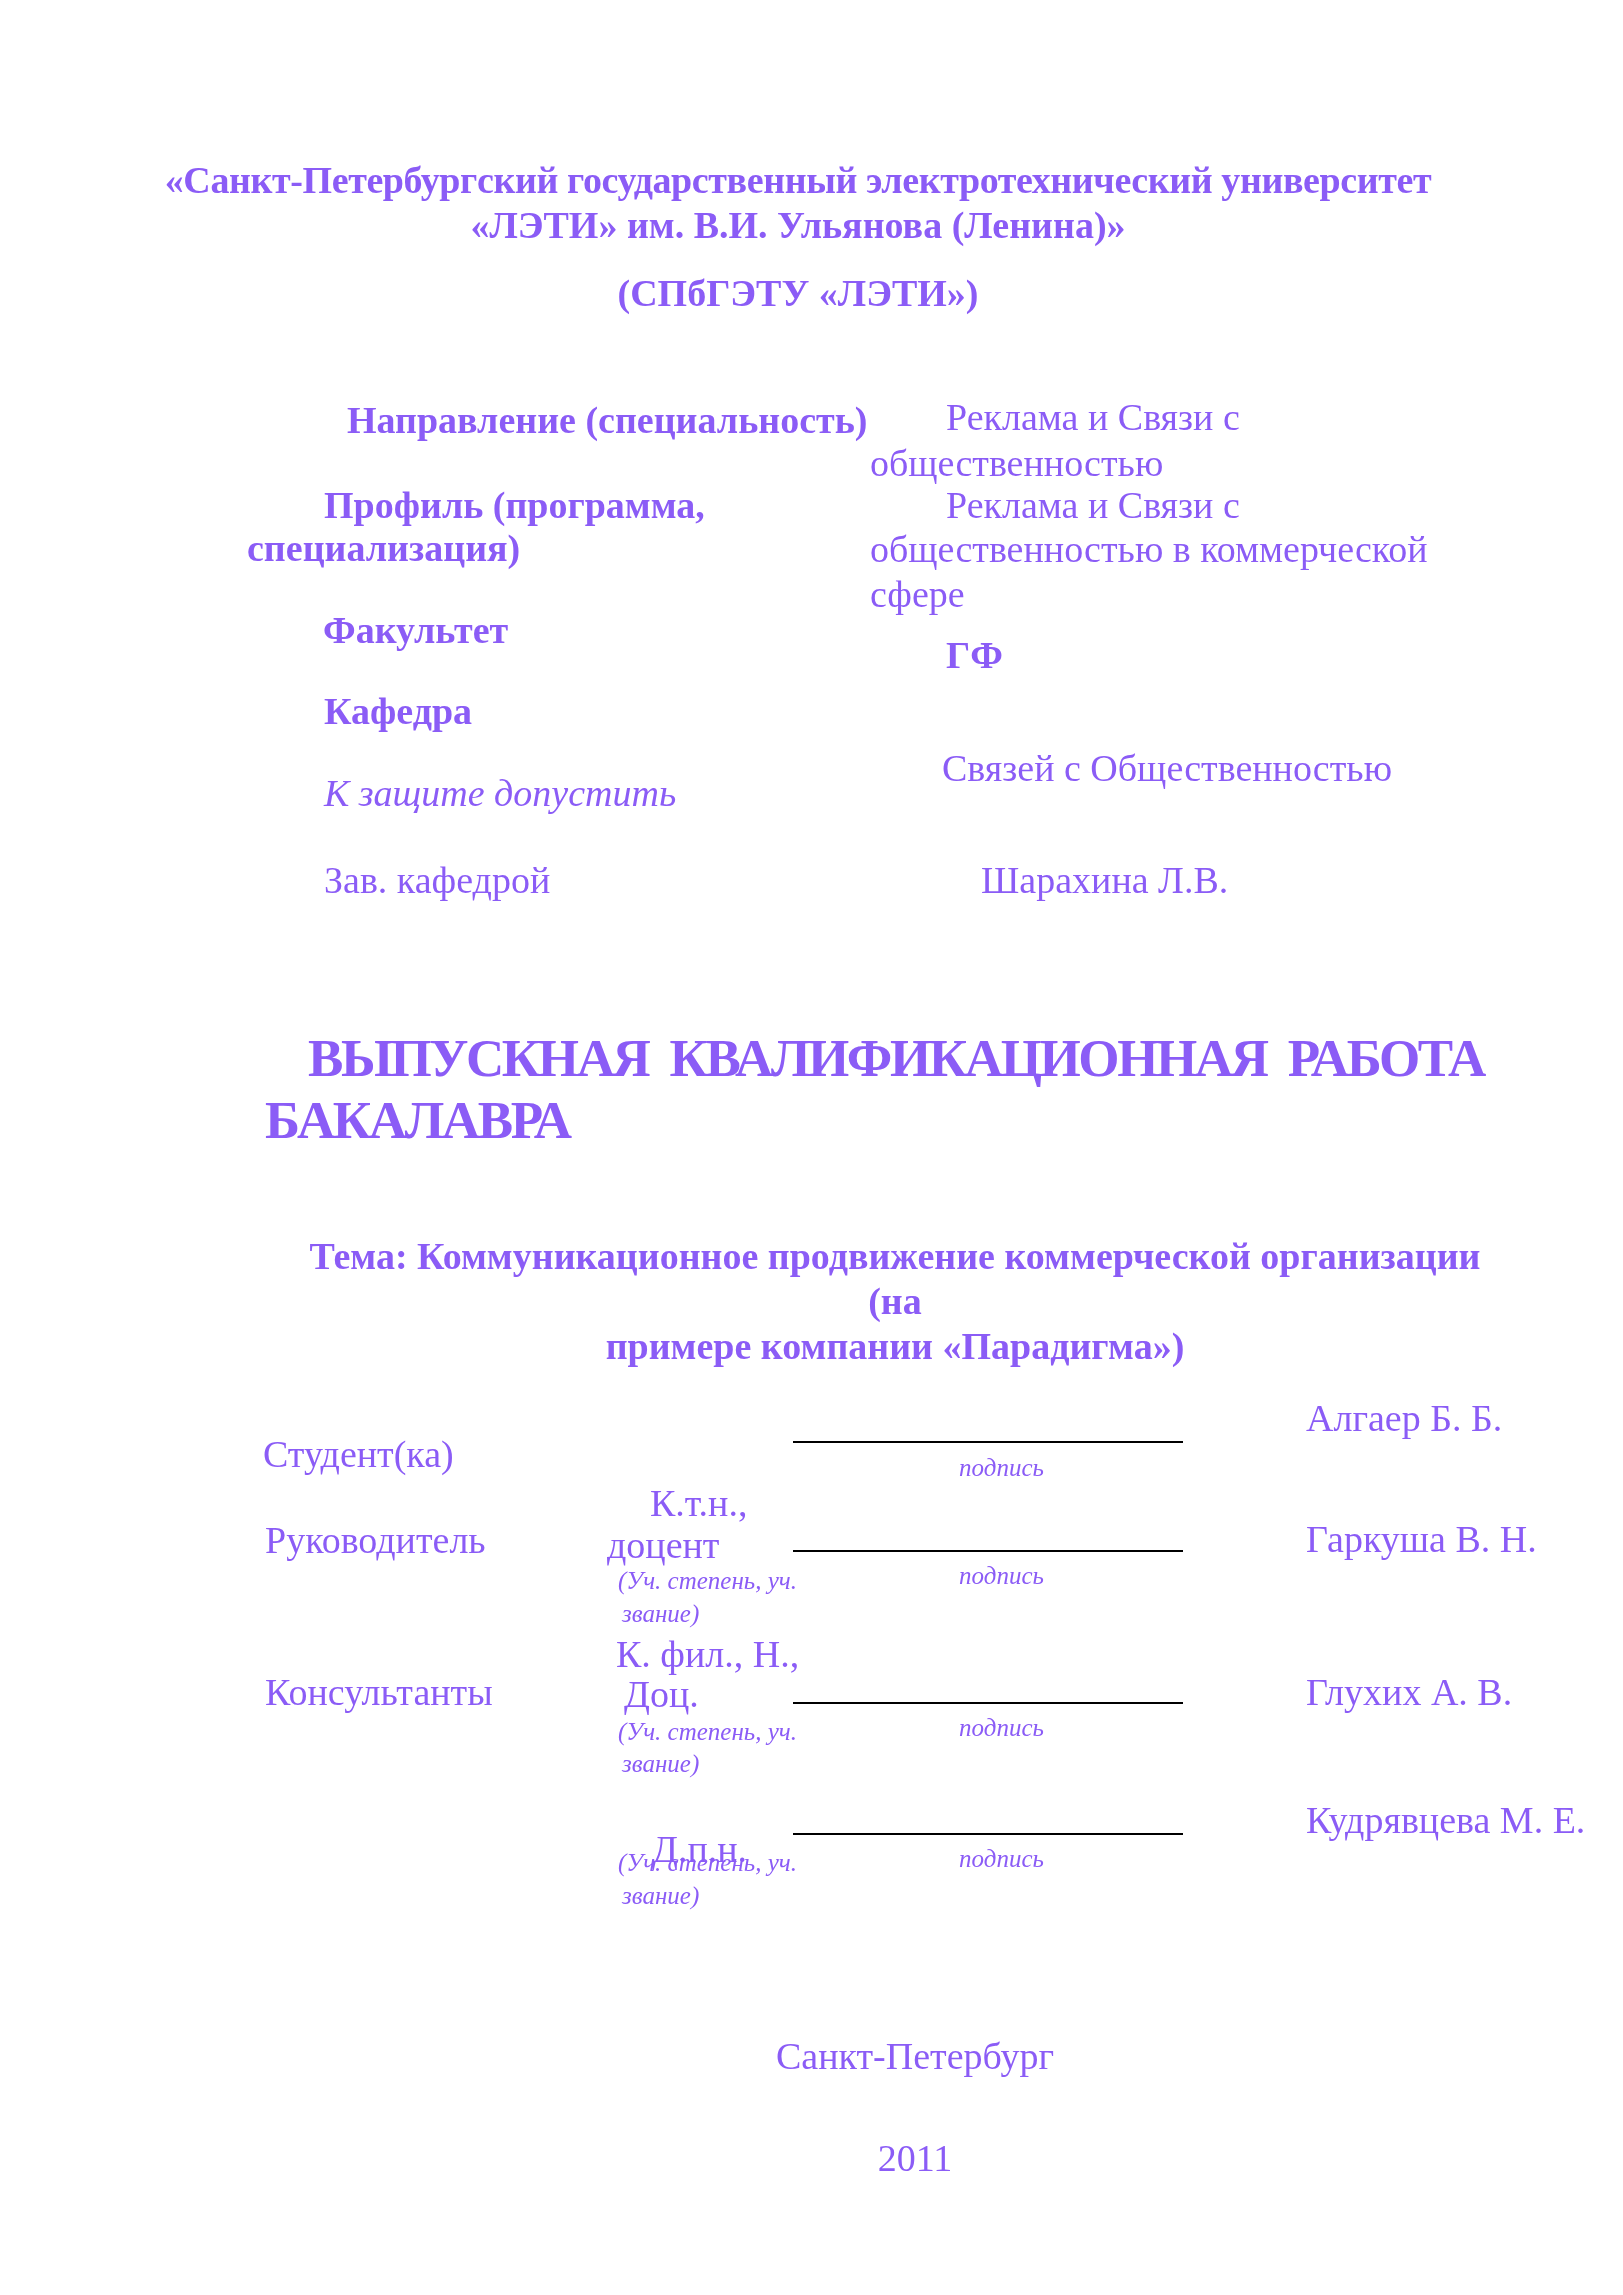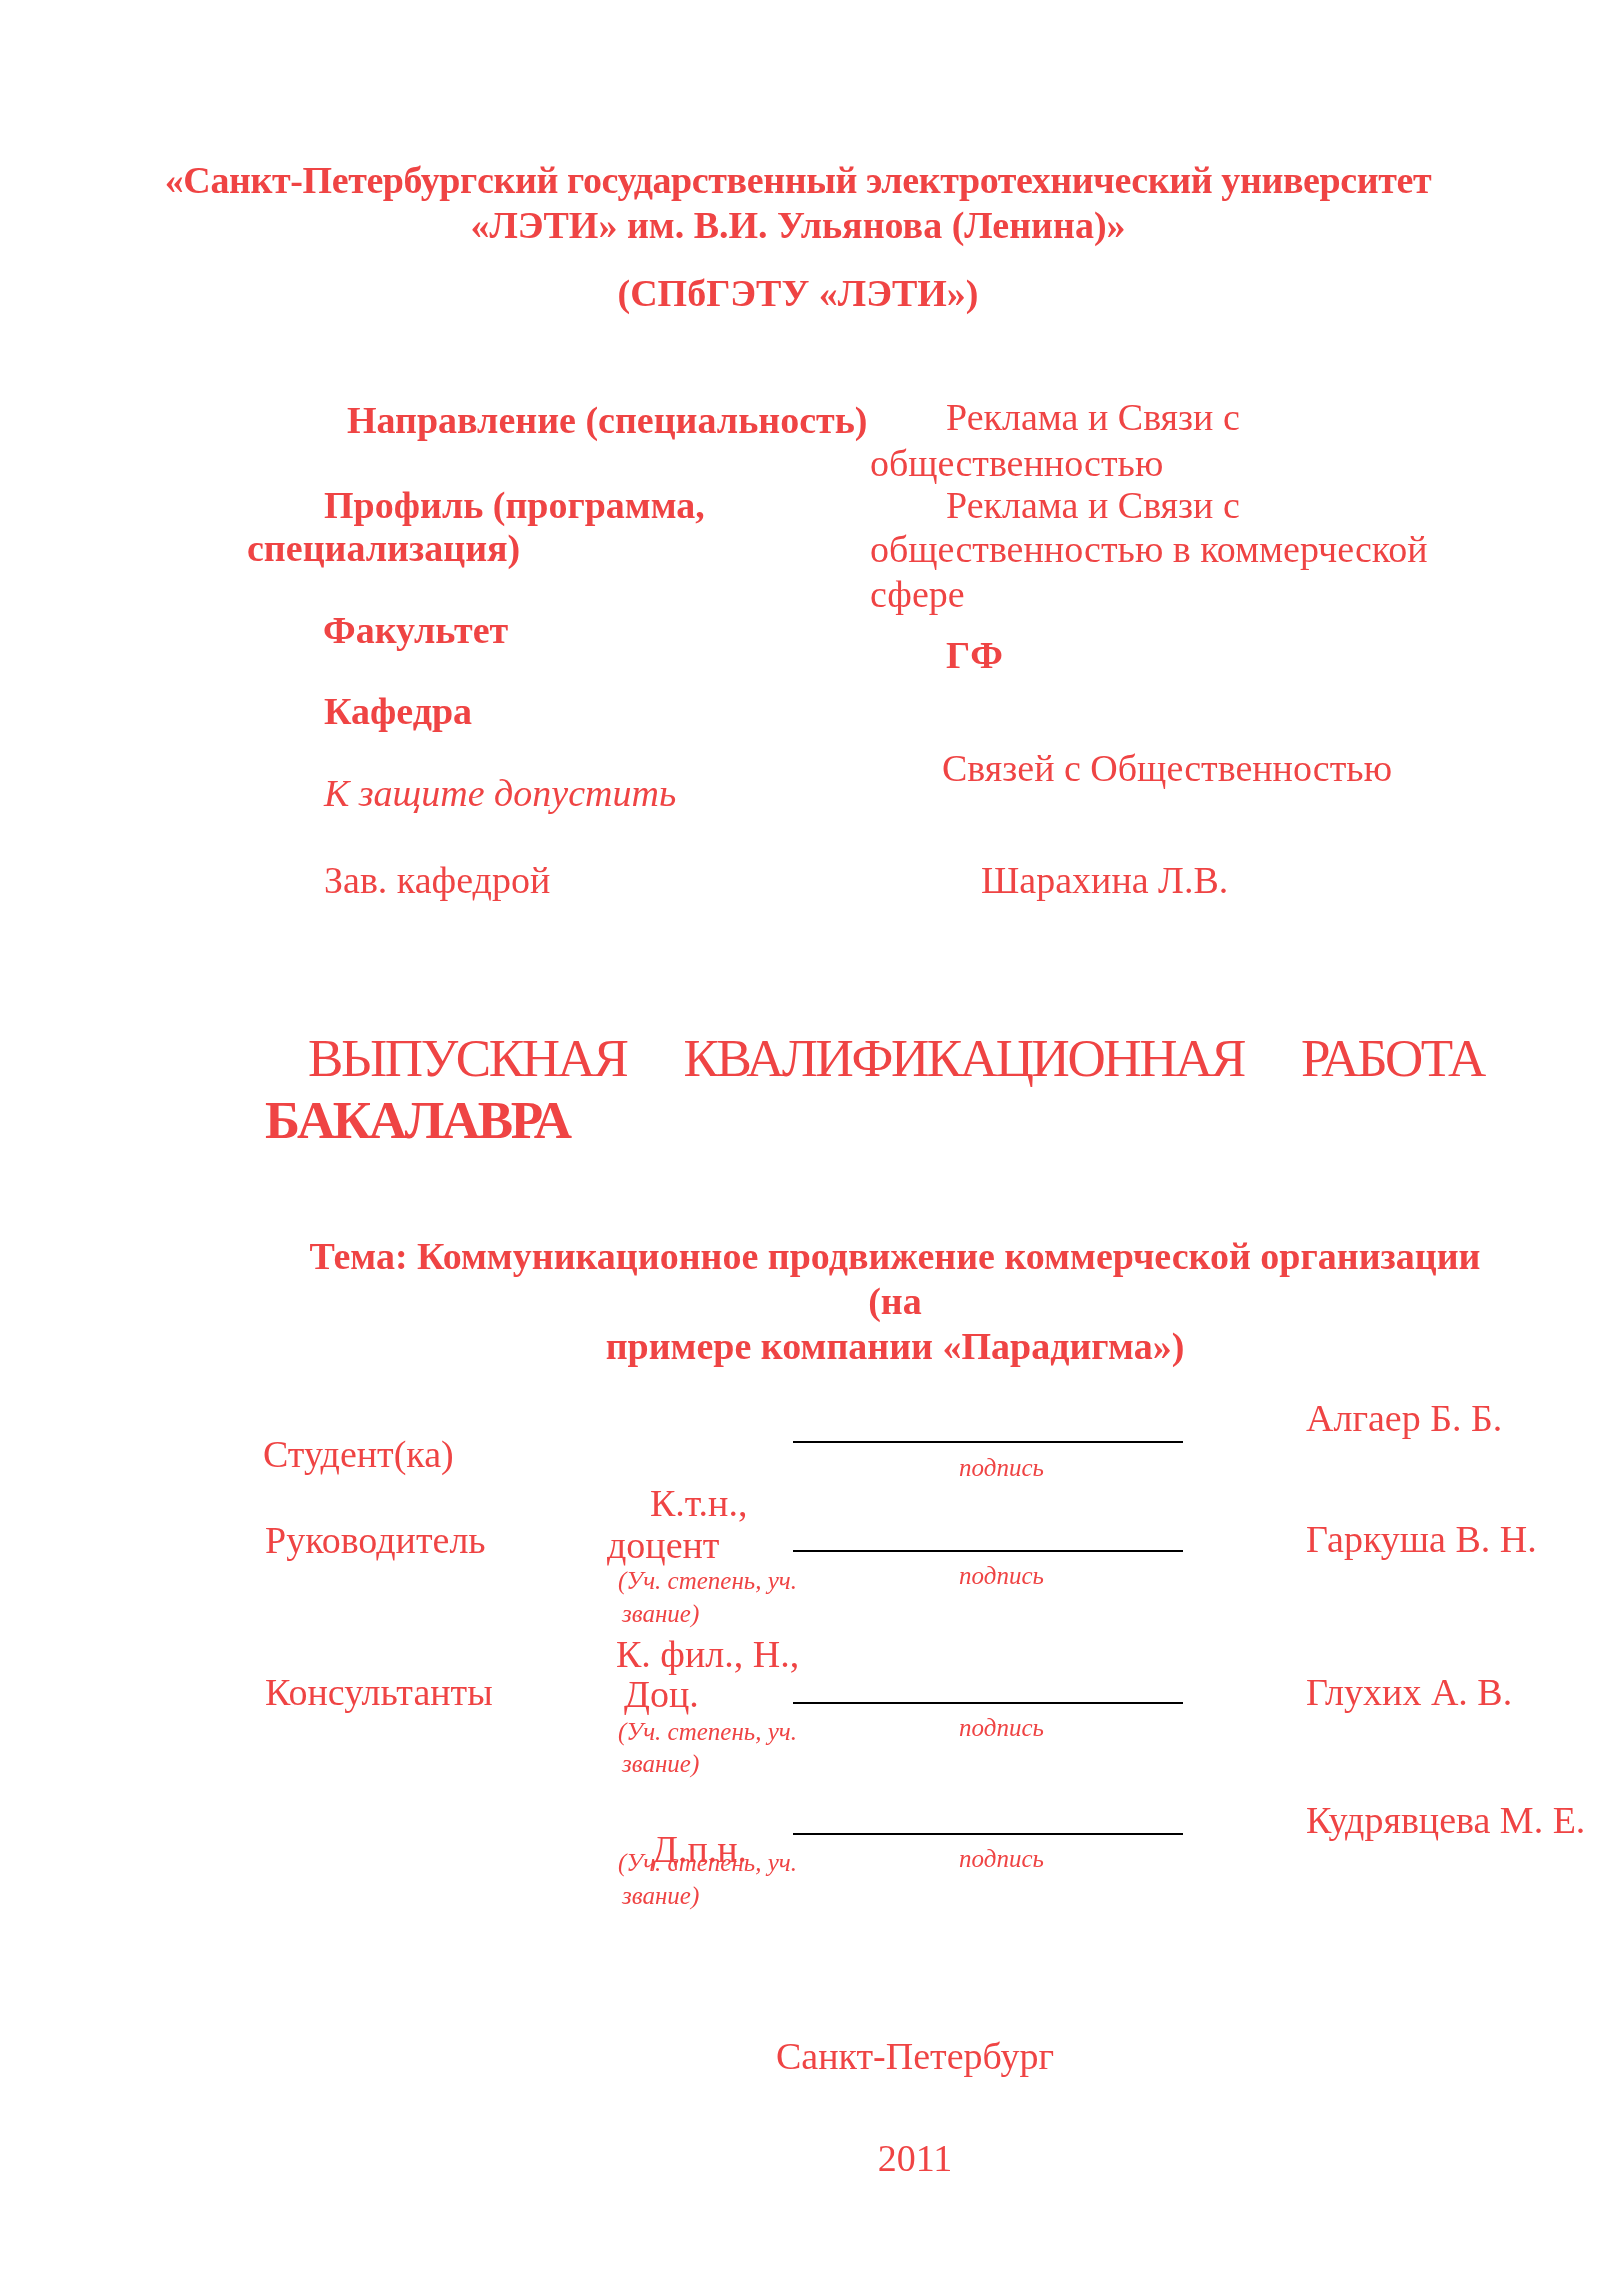--- a/index.html
+++ b/index.html
@@ -2,32 +2,32 @@
 <html style="font-size:12.6px"><head>
 <meta charset="utf-8">
 <style>
   html,body{margin:0;padding:0;background:#888;}
   #page{
     position:relative;
     width:1623px;height:2295px;
     background:#ffffff;
     overflow:hidden;
     font-family:"Liberation Serif", serif;
-    color:#ef4444;
+    color:#8b5cf6;
   }
   .t{position:absolute;white-space:nowrap;font-size:38px;line-height:1.12;}
   .b{font-weight:bold;}
   .i{font-style:italic;}
   .small{font-size:25px;margin-top:6px;}
   .ctr{transform:translateX(-50%);}
   .sigline{position:absolute;width:390px;border-top:2.4px solid #000;height:0;}
   .sigcap{position:absolute;width:389px;text-align:center;font-size:25px;font-style:italic;}
   .title1{
     position:absolute;left:308px;top:1028px;width:1176px;
-    font-size:53px;font-weight:normal;letter-spacing:-2.4px;
+    font-size:53px;font-weight:bold;letter-spacing:-2.4px;
     text-align:justify;text-align-last:justify;white-space:nowrap;
   }
   .title2{
     position:absolute;left:265px;top:1090px;
     font-size:53px;font-weight:bold;letter-spacing:-2.4px;white-space:nowrap;
   }
 </style>
 </head>
 <body>
 

